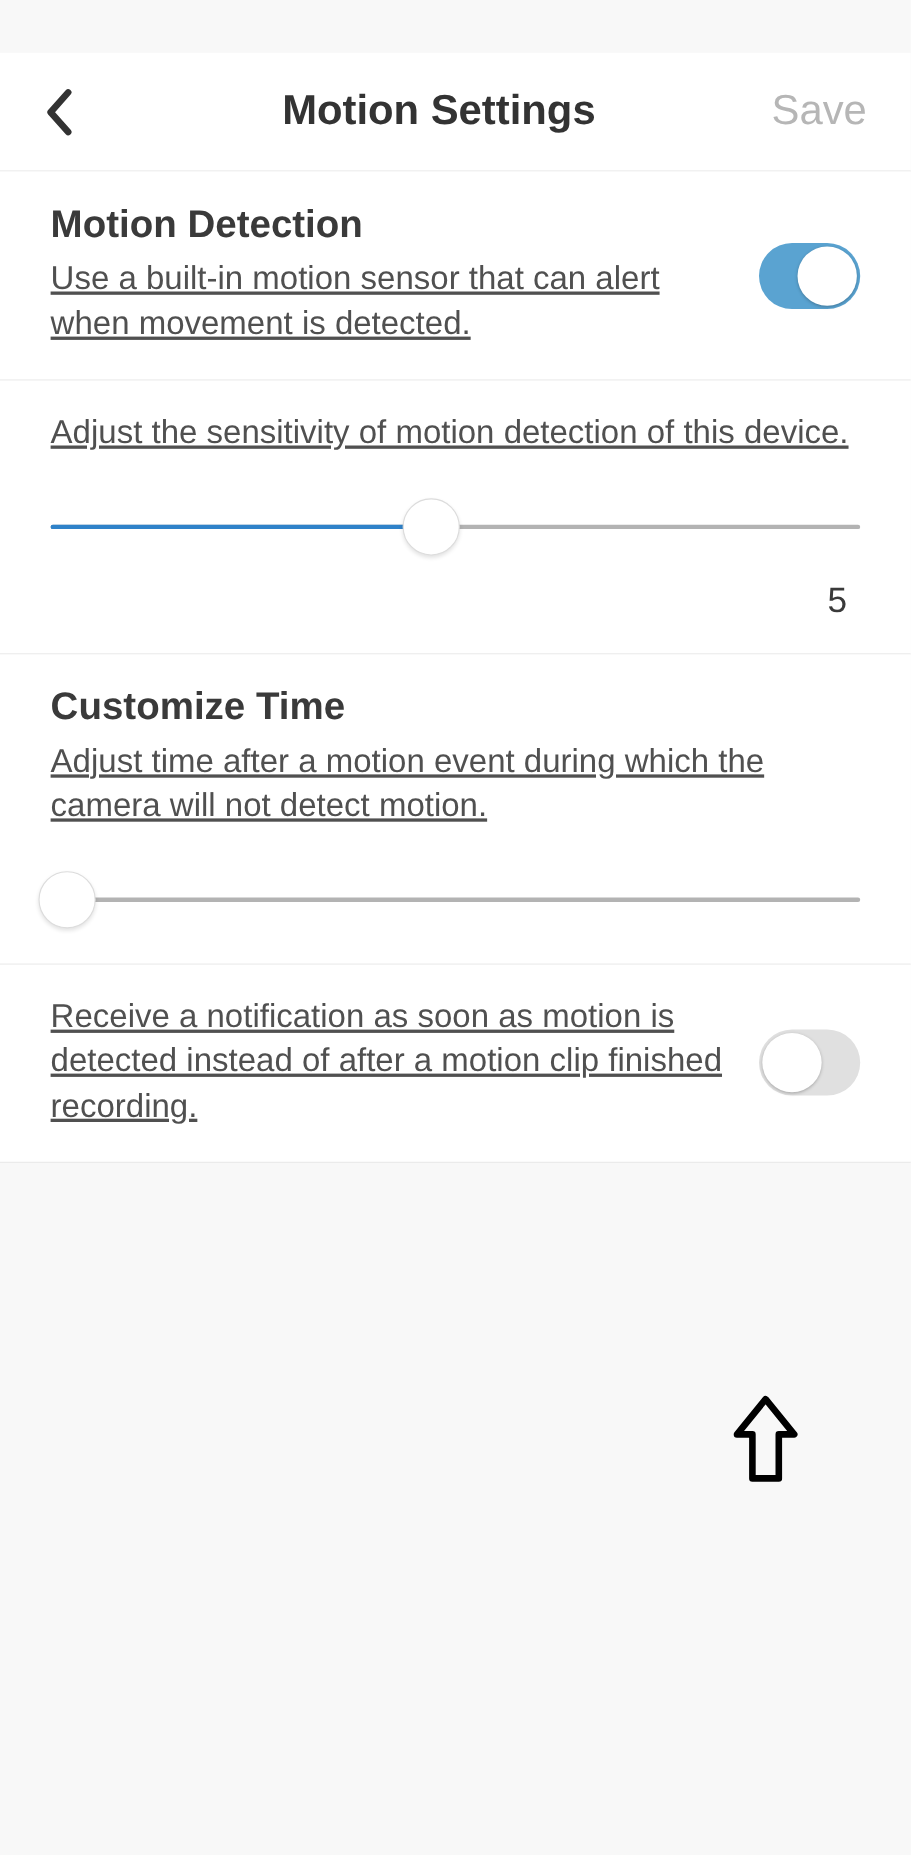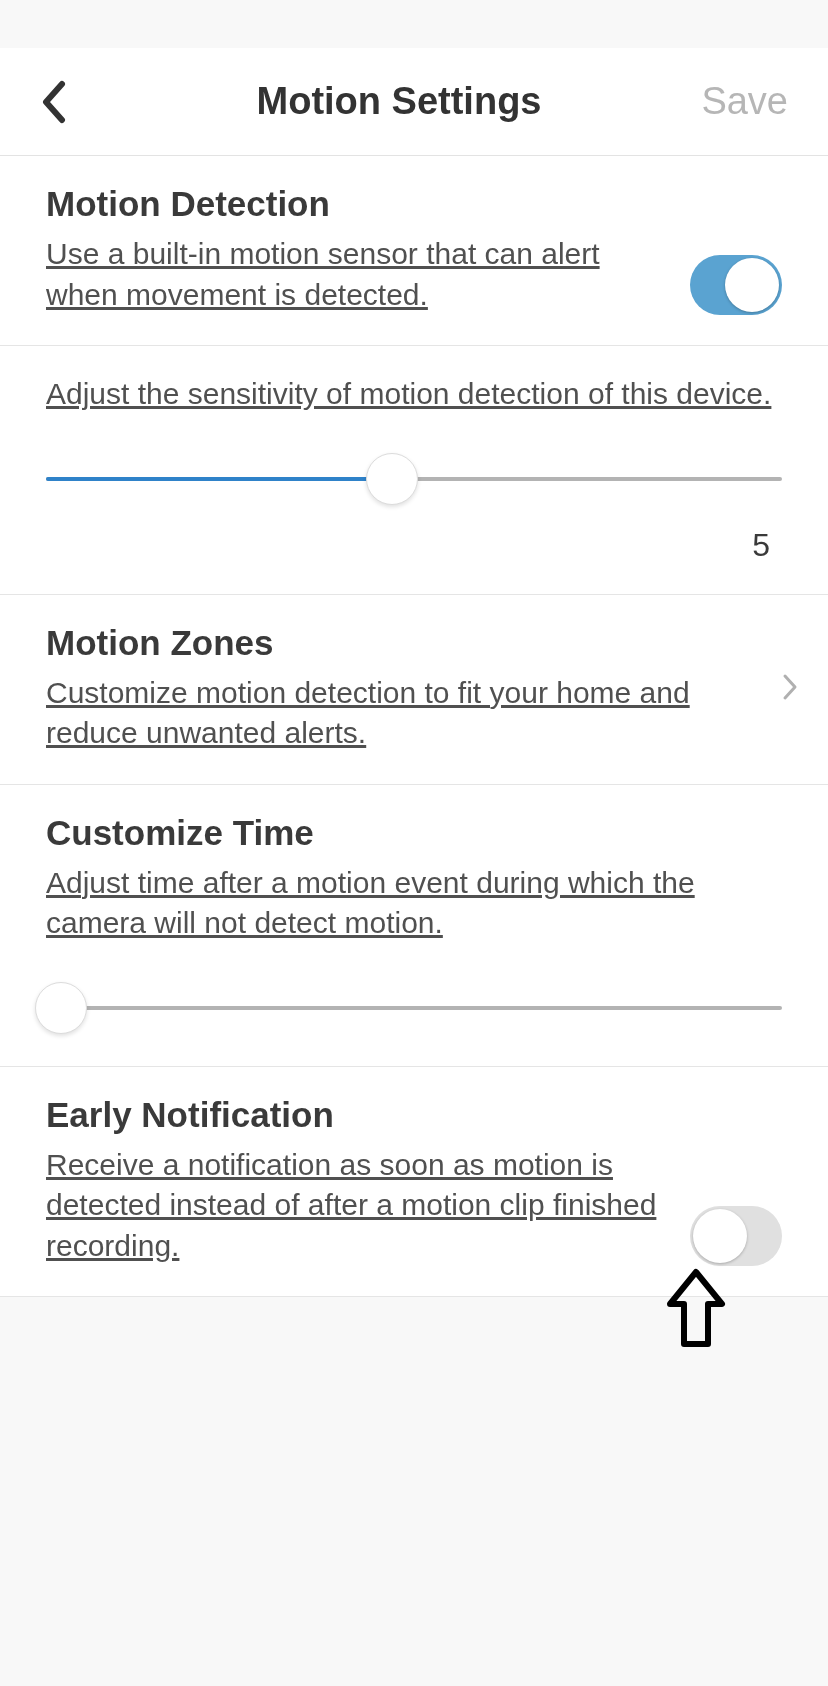--- a/index.html
+++ b/index.html
@@ -54,21 +54,21 @@
     }
     .section-desc {
       font-size: 30px;
       line-height: 1.35;
       color: #505050;
       font-weight: 400;
       text-decoration: underline;
     }
     .row {
       display: flex;
-      align-items: flex-end;
+      align-items: center;
       justify-content: space-between;
       gap: 24px;
     }
     .row .text-col { flex: 1; }
     
     .toggle {
       width: 92px;
       height: 60px;
       border-radius: 30px;
       position: relative;
@@ -176,44 +176,34 @@
   <div class="section">
     <div class="section-desc">Adjust the sensitivity of motion detection of this device.</div>
     <div class="slider">
       <div class="track"></div>
       <div class="fill" style="width:47%"></div>
       <div class="thumb" style="left:47%"></div>
     </div>
     <div class="slider-value">5</div>
   </div>
 
-  <div class="section" style="padding-right:90px;">
-    <div class="section-title">Motion Zones</div>
-    <div class="section-desc">Customize motion detection to fit your home and reduce unwanted alerts.</div>
-    <div class="chev">
-      <svg width="16" height="28" viewBox="0 0 16 28">
-        <polyline points="3,3 13,14 3,25" fill="none" stroke="#b0b0b0" stroke-width="3" stroke-linecap="round" stroke-linejoin="round"></polyline>
-      </svg>
-    </div>
-  </div>
 
   <div class="section">
     <div class="section-title">Customize Time</div>
     <div class="section-desc">Adjust time after a motion event during which the camera will not detect motion.</div>
     <div class="slider">
       <div class="track"></div>
       <div class="fill" style="width:2%"></div>
       <div class="thumb" style="left:2%"></div>
     </div>
   </div>
 
   <div class="section">
     <div class="row">
       <div class="text-col">
-        <div class="section-title">Early Notification</div>
         <div class="section-desc">Receive a notification as soon as motion is detected instead of after a motion clip finished recording.</div>
       </div>
       <div class="toggle off">
         <div class="knob"></div>
       </div>
     </div>
   </div>
 
 </div>
 

